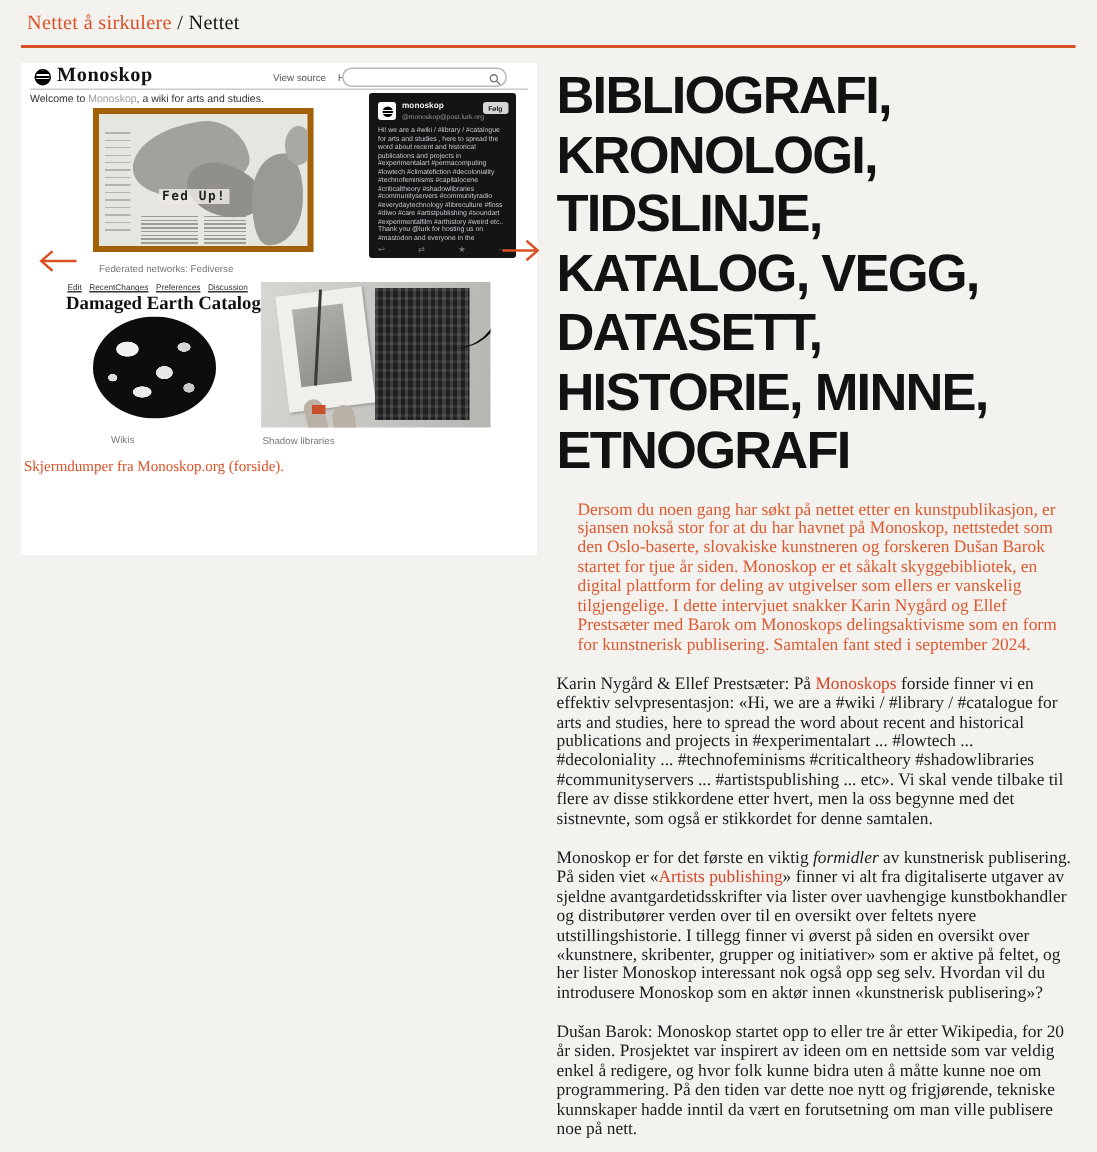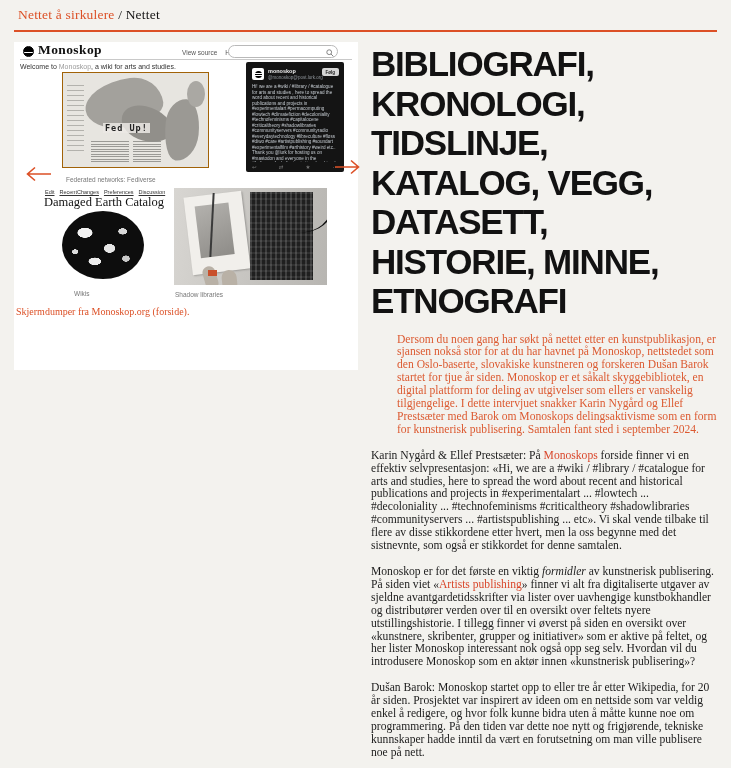--- a/index.html
+++ b/index.html
@@ -24,21 +24,21 @@
     border:1px solid #000; }
   .mk-title { position:absolute; left:24px; top:0px; font-family:"Liberation Serif",serif; font-weight:bold; font-size:13.5px; letter-spacing:.4px; color:#111; }
   .mk-nav { position:absolute; left:168px; top:7px; font-family:"Liberation Sans",sans-serif; font-size:6.5px; color:#555; display:flex; gap:8px; }
   .mk-search { position:absolute; left:214px; top:3px; width:110px; height:13px; background:#fff; border:1px solid #b9b9b9; border-radius:7px; }
   .mk-search svg { position:absolute; right:3px; top:2.5px; }
   .mk-hrule { position:absolute; left:6px; right:6px; top:17px; border-top:1px solid #c9c9c9; }
   .mk-welcome { position:absolute; left:6px; top:21px; font-family:"Liberation Sans",sans-serif; font-size:7px; color:#333; }
   .mk-welcome .wlink { color:#9a9a9a; }
 
   
-  .map { position:absolute; left:48px; top:30px; width:147px; height:96px; background:#e7e5e0; border:1px solid #a16207; overflow:hidden; }
+  .map { position:absolute; left:48px; top:30px; width:147px; height:96px; background:#e7e5e0; border:4px solid #a16207; overflow:hidden; }
   .map-rows { position:absolute; left:4px; top:8px; width:17px; height:74px;
     background:repeating-linear-gradient(transparent 0 4px, #a6a5a0 4px 5px); opacity:.8; }
   .blob { position:absolute; background:#a3a19c; }
   .blob.b1 { left:22px; top:6px; width:78px; height:48px; border-radius:62% 38% 55% 45% / 55% 60% 40% 45%; transform:rotate(-8deg); }
   .blob.b2 { left:58px; top:34px; width:52px; height:34px; border-radius:40% 60% 50% 50% / 45% 55% 45% 55%; background:#918f8a; transform:rotate(14deg); }
   .blob.b3 { left:102px; top:26px; width:34px; height:62px; border-radius:55% 45% 60% 40% / 40% 55% 45% 60%; background:#9b9994; transform:rotate(6deg); }
   .blob.b4 { left:124px; top:8px; width:18px; height:26px; border-radius:50%; background:#aaa8a3; }
   .map-fedup { position:absolute; left:40px; top:50px; font-family:"DejaVu Sans Mono",monospace; font-weight:bold; font-size:8.5px; letter-spacing:1px; color:#222; background:rgba(235,233,228,.85); padding:0 2px; }
   .map-text { position:absolute; height:22px; background:repeating-linear-gradient(#8d8c88 0 1px, transparent 1px 2.5px); opacity:.85; }
   .map-text.t1 { left:28px; top:68px; width:38px; }
@@ -58,21 +58,21 @@
   .post-actions { position:absolute; left:6px; right:6px; bottom:2px; display:flex; justify-content:space-between; font-size:5.5px; color:#757575; font-family:"DejaVu Sans",sans-serif; }
 
   
   .arrow { position:absolute; width:26px; height:18px; }
   .arrow.left { left:12px; top:123px; }
   .arrow.right { left:320px; top:116px; }
 
   
   .wiki-menu { position:absolute; left:31px; top:147px; font-family:"Liberation Sans",sans-serif; font-size:5.5px; color:#333; display:flex; gap:5px; }
   .wiki-menu span { text-decoration:underline; }
-  .wiki-title { position:absolute; left:30px; top:153px; font-family:"Liberation Serif",serif; font-weight:normal; font-size:12.5px; color:#111; }
+  .wiki-title { position:absolute; left:30px; top:153px; font-family:"Liberation Serif",serif; font-weight:bold; font-size:12.5px; color:#111; }
   .earth { position:absolute; left:48px; top:169px; width:82px; height:68px; border-radius:50%;
     background:
       radial-gradient(ellipse 12px 8px at 28% 32%, #f2f2f2 0 60%, transparent 65%),
       radial-gradient(ellipse 9px 7px at 58% 55%, #e6e6e6 0 60%, transparent 65%),
       radial-gradient(ellipse 7px 5px at 74% 30%, #d8d8d8 0 60%, transparent 65%),
       radial-gradient(ellipse 10px 6px at 40% 74%, #ececec 0 60%, transparent 65%),
       radial-gradient(ellipse 6px 5px at 78% 70%, #c9c9c9 0 60%, transparent 65%),
       radial-gradient(ellipse 5px 4px at 16% 60%, #dddddd 0 60%, transparent 65%),
       #0d0d0d; }
   .caption-wikis { left:60px; top:248px; }
@@ -96,21 +96,21 @@
   .fig-caption { position:absolute; left:16px; top:306px; font-size:10px; color:#dc5026; }
 
   
   .article { position:absolute; left:371px; top:44px; width:347px; }
   h1.headline {
     font-family:"Liberation Sans",sans-serif; font-weight:bold;
     font-size:35px; line-height:39.5px; letter-spacing:-1.2px;
     color:#121212; white-space:pre-line;
   }
   .byline { margin-top:10px; font-size:11.5px; color:#1c1c1c; }
-  .intro { margin-top:13px; margin-left:26px; width:321px; font-size:11.6px; line-height:12.9px; color:#dc5a31; }
+  .intro { margin-top:13px; margin-left:14px; width:321px; font-size:11.6px; line-height:12.9px; color:#dc5a31; }
   .article p.body-p { margin-top:13px; font-size:11.6px; line-height:12.9px; color:#1c1c1c; }
   .seg-link { color:#d9472b; }
   .seg-italic { font-style:italic; }
 </style>
 </head>
 <body>
 
 <div class="breadcrumb">
   <span class="crumb-section">Nettet å sirkulere</span><span class="crumb-sep"> / </span><span class="crumb-page">Nettet</span>
 </div>

